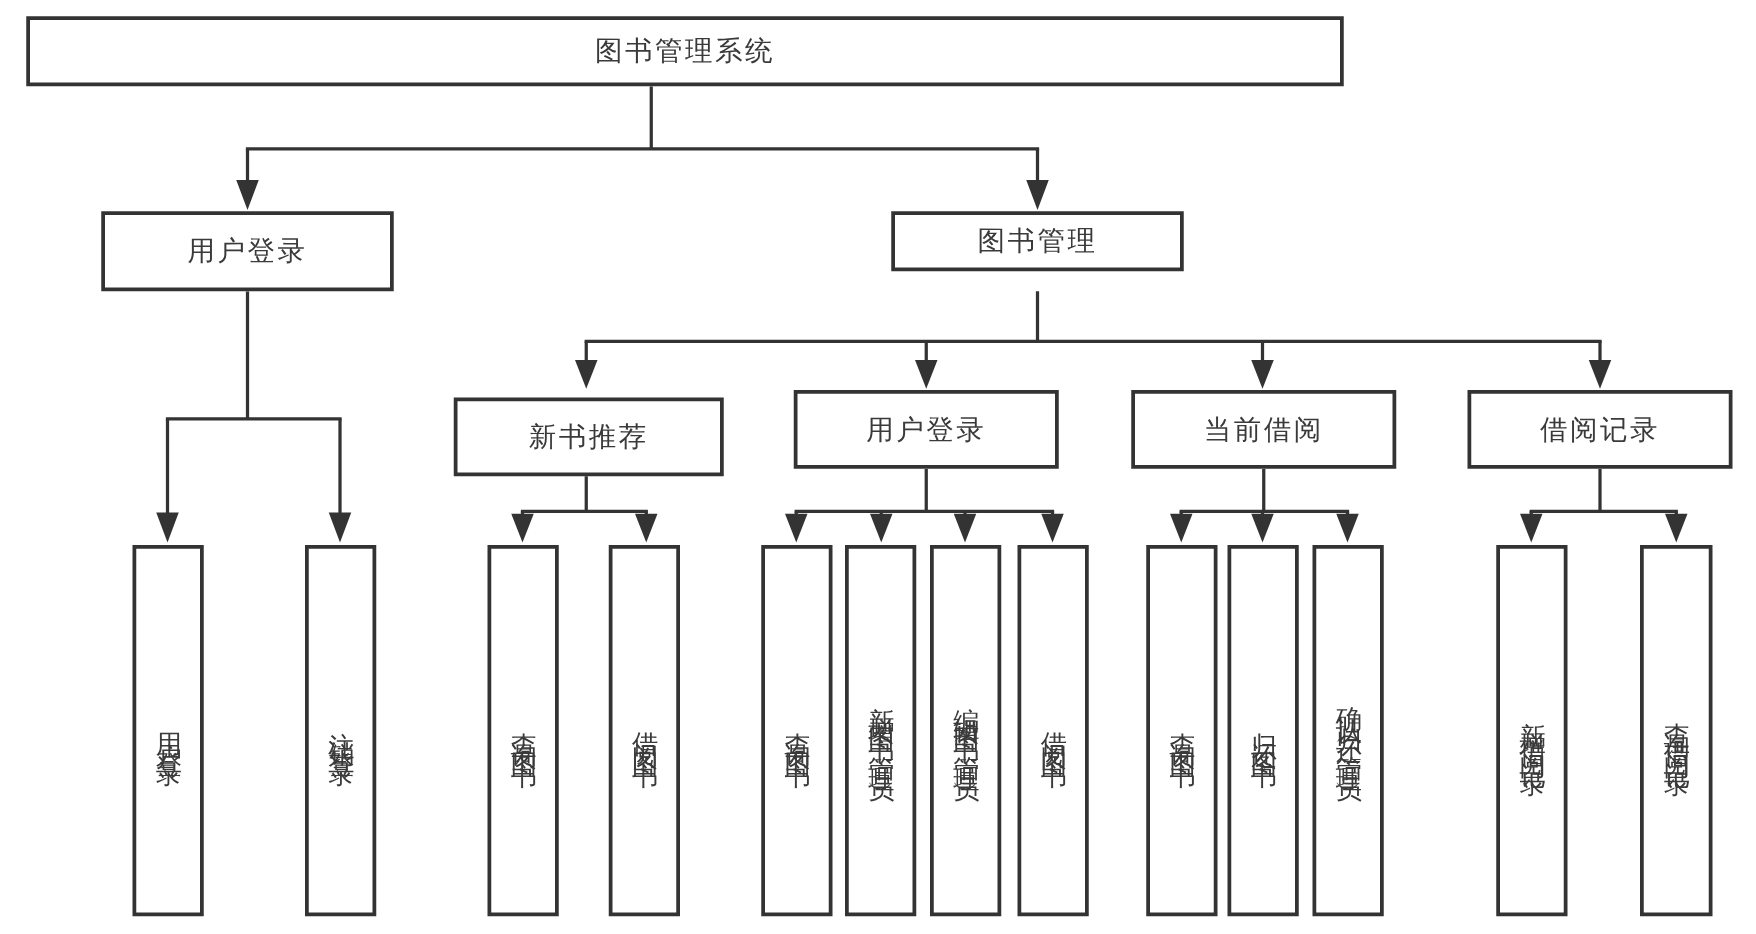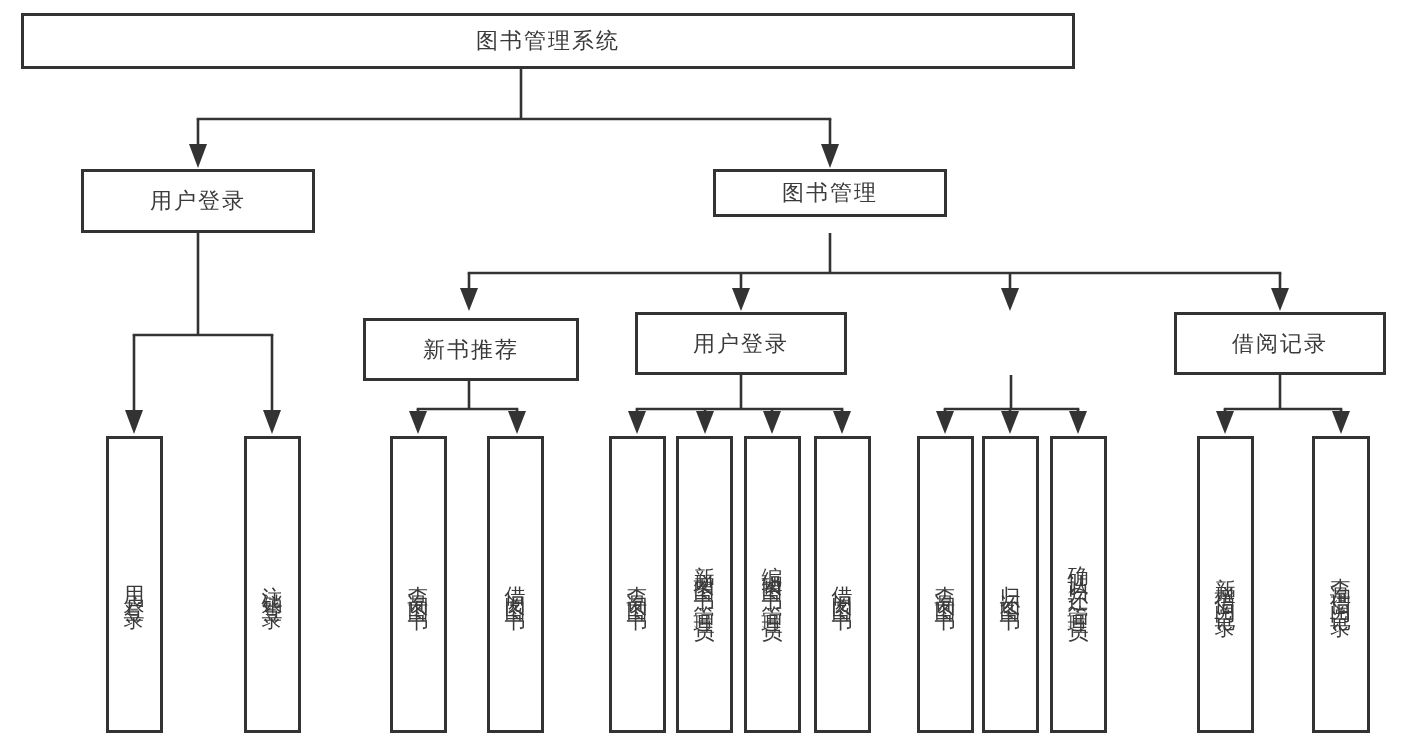--- a/index.html
+++ b/index.html
@@ -139,20 +139,21 @@
     </g>
   </svg>
 
   <div class="node h" style="left:21px; top:13px; width:1054px; height:56px;">图书管理系统</div>
 
   <div class="node h" style="left:81px; top:169px; width:234px; height:64px;">用户登录</div>
   <div class="node h" style="left:713px; top:169px; width:234px; height:48px;">图书管理</div>
 
   <div class="node h" style="left:363px; top:306px; width:216px; height:63px;margin-top:12px;">新书推荐</div>
   <div class="node h" style="left:635px; top:312px; width:212px; height:63px;">用户登录</div>
+  <div class="node h" style="left:905px; top:312px; width:212px; height:63px;">当前借阅</div>
   <div class="node h" style="left:1174px; top:312px; width:212px; height:63px;">借阅记录</div>
 
   <div class="node v" style="left:106px; top:436px; width:57px; height:297px;">用户登录</div>
   <div class="node v" style="left:244px; top:436px; width:57px; height:297px;">注销登录</div>
 
   <div class="node v" style="left:390px; top:436px; width:57px; height:297px;">查询图书</div>
   <div class="node v" style="left:487px; top:436px; width:57px; height:297px;">借阅图书</div>
 
   <div class="node v" style="left:609px; top:436px; width:57px; height:297px;">查询图书</div>
   <div class="node v" style="left:676px; top:436px; width:57px; height:297px;">新增图书（管理员）</div>

